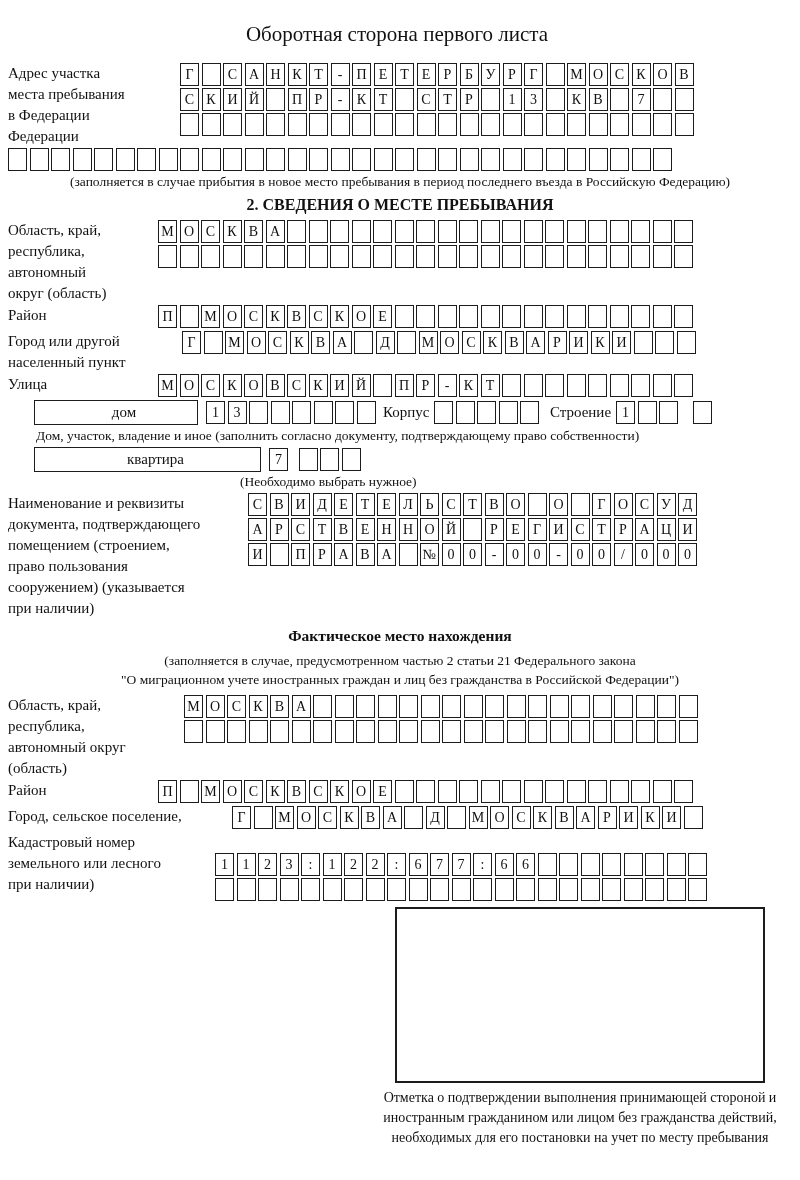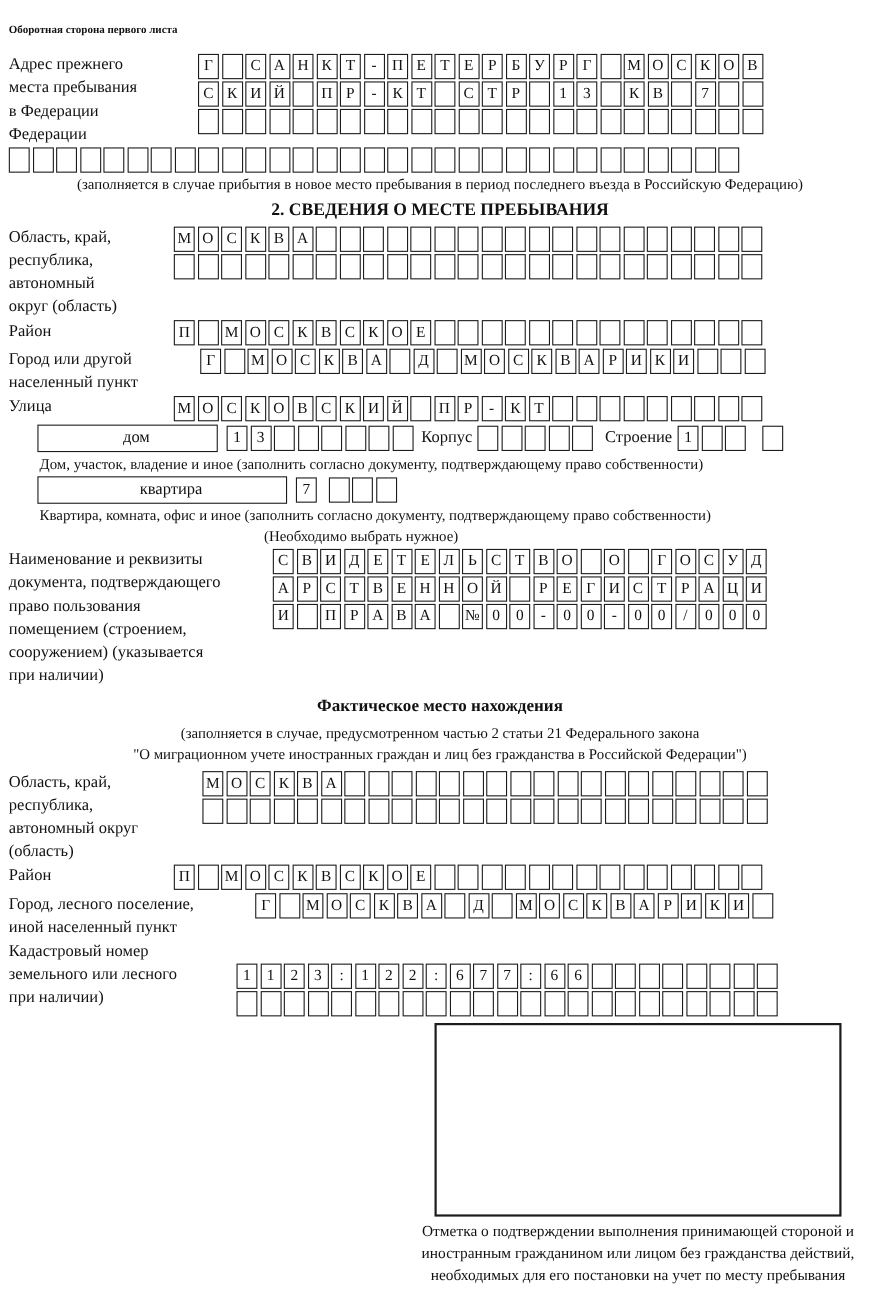--- a/index.html
+++ b/index.html
@@ -4,21 +4,21 @@
 <style>
   * { box-sizing: border-box; }
   html,body { margin:0; padding:0; background:#fff; }
   body {
     width:800px; height:1180px;
     font-family:"Liberation Serif", "DejaVu Serif", serif;
     color:#111; font-size:15px; overflow:hidden;
   }
   .sheet { padding:6px 8px 0 8px; }
 
-  .header-note { text-align:left; font-size:10px; margin:16px 6px 16px 0;font-weight:bold; }
+  .header-note { text-align:center; font-size:21px; margin:16px 6px 16px 0; }
 
   .field { display:flex; align-items:flex-start; margin-bottom:1px; }
   .flabel { flex:none; line-height:21px; font-size:15px; }
   .flabel div { white-space:nowrap; }
   .rows { flex:none; }
 
   .cellrow { display:flex; margin-bottom:2px; }
   .cell {
     flex:none; width:19px; height:23px; border:1.5px solid #1c1c1c;
     margin-right:2.5px; display:flex; align-items:center; justify-content:center;
@@ -58,21 +58,21 @@
 </style>
 </head>
 <body>
 
 <div class="sheet">
 
   <div class="header-note">Оборотная сторона первого листа</div>
 
   <div class="field">
     <div class="flabel" style="width:172px">
-      <div>Адрес прежнего</div>
+      <div>Адрес участка</div>
       <div>места пребывания</div>
       <div>в Федерации</div>
       <div>Федерации</div>
     </div>
     <div class="rows">
       <div class="cellrow">
           <span class="cell">Г</span>
           <span class="cell"></span>
           <span class="cell">С</span>
           <span class="cell">А</span>
@@ -388,30 +388,29 @@
     <div class="cellrow" style="margin-bottom:0">
         <span class="cell">7</span>
       </div>
     <div class="gap8"></div>
     <div class="cellrow" style="margin-bottom:0">
         <span class="cell"></span>
         <span class="cell"></span>
         <span class="cell"></span>
       </div>
   </div>
-  <div class="note-left">Квартира, комната, офис и иное (заполнить согласно документу, подтверждающему право собственности)</div>
 
   <div class="stay-note">(Необходимо выбрать нужное)</div>
 
   <div class="field">
     <div class="flabel" style="width:240px">
       <div>Наименование и реквизиты</div>
       <div>документа, подтверждающего</div>
+      <div>помещением (строением,</div>
       <div>право пользования</div>
-      <div>помещением (строением,</div>
       <div>сооружением) (указывается</div>
       <div>при наличии)</div>
     </div>
     <div class="rows">
       <div class="cellrow">
           <span class="cell">С</span>
           <span class="cell">В</span>
           <span class="cell">И</span>
           <span class="cell">Д</span>
           <span class="cell">Е</span>
@@ -576,22 +575,21 @@
         <span class="cell"></span>
         <span class="cell"></span>
         <span class="cell"></span>
         <span class="cell"></span>
         <span class="cell"></span>
       </div>
   </div>
 
   <div class="field">
     <div class="flabel" style="width:224px">
-      <div>Город, лесного поселение,</div>
-      <div>иной населенный пункт</div>
+      <div>Город, сельское поселение,</div>
     </div>
     <div class="cellrow">
         <span class="cell">Г</span>
         <span class="cell"></span>
         <span class="cell">М</span>
         <span class="cell">О</span>
         <span class="cell">С</span>
         <span class="cell">К</span>
         <span class="cell">В</span>
         <span class="cell">А</span>

